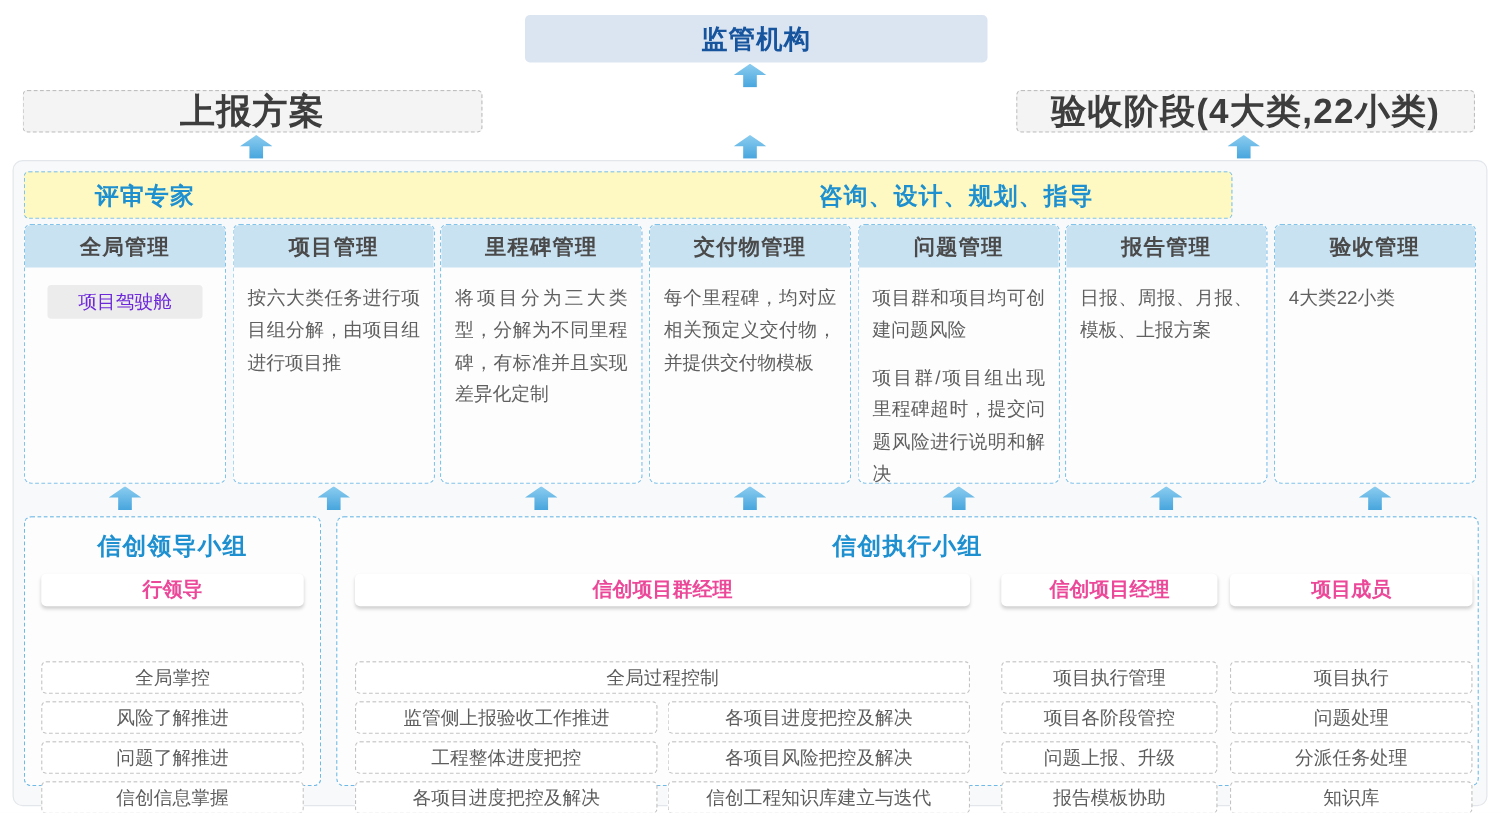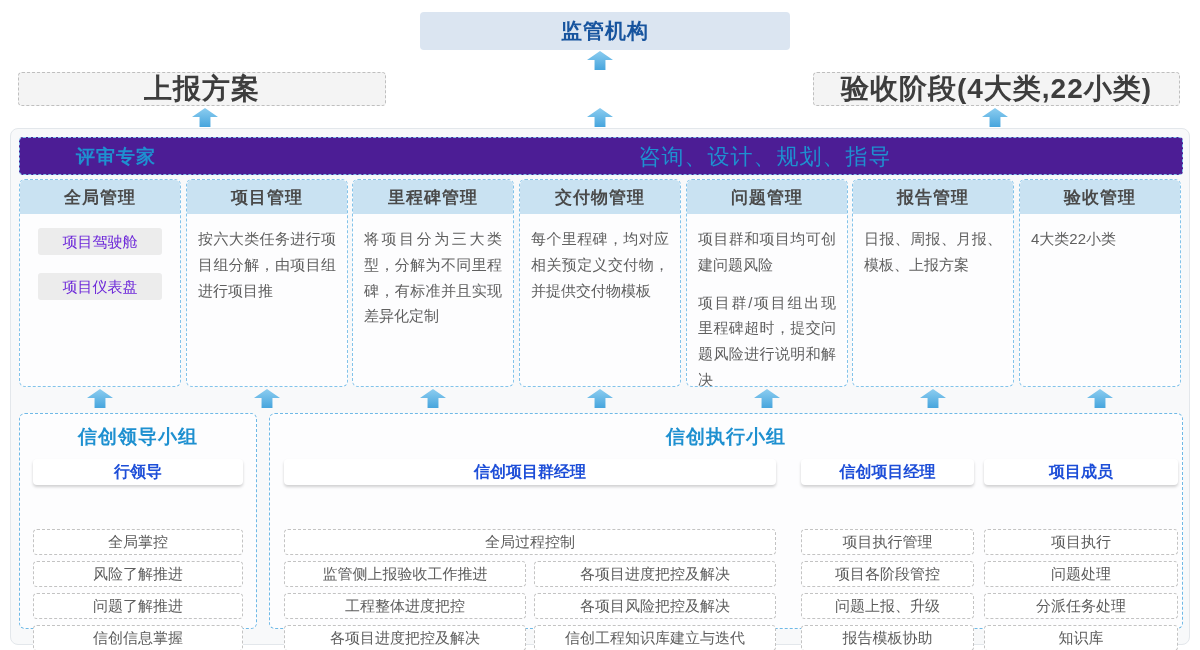--- a/index.html
+++ b/index.html
@@ -15,46 +15,46 @@
     border: 1px dashed #bfbfbf; border-radius: 4px; display: flex; align-items: center; justify-content: center;
     font-size: 28px; font-weight: bold; color: #3d3d3d; letter-spacing: 1px; }
 
   .up-arrow { position: absolute; width: 26px; height: 19px;
     background: linear-gradient(180deg, #8ccdf0 0%, #47a5dd 100%);
     clip-path: polygon(50% 0, 100% 47%, 71% 47%, 71% 100%, 29% 100%, 29% 47%, 0 47%); }
 
   .container { position: absolute; left: 10px; top: 128px; width: 1180px; height: 517px;
     background: #f8f9fa; border: 1px solid #e3e7eb; border-radius: 8px; }
 
-  .strip { position: absolute; left: 8px; top: 8px; width: 1164px; height: 38px;
-    background: #4c1d95; border: 1px dashed #82c3ea; border-radius: 4px; }
+  .strip { position: absolute; left: 8px; top: 8px; width: 967px; height: 38px;
+    background: #fef9c3; border: 1px dashed #82c3ea; border-radius: 4px; }
   .strip-left { position: absolute; left: 56px; top: 0; height: 38px; display: flex; align-items: center;
     font-size: 19px; font-weight: bold; color: #1e90d0; letter-spacing: 1px; }
   .strip-right { position: absolute; left: 595px; top: 0; width: 300px; height: 38px;
     display: flex; align-items: center; justify-content: center;
-    font-size: 22px; font-weight: normal; color: #1e90d0; letter-spacing: 1px; }
+    font-size: 19px; font-weight: bold; color: #1e90d0; letter-spacing: 1px; }
 
   .col { position: absolute; top: 50px; width: 162px; height: 208px;
     background: #fdfdfe; border: 1px dashed #82c3ea; border-radius: 6px; overflow: hidden; }
   .col-header { height: 34px; background: #c9e2f2; display: flex; align-items: center; justify-content: center;
     font-size: 17px; font-weight: bold; color: #4a4a4a; letter-spacing: 1px; }
   .col-body { padding: 12px 11px; font-size: 15px; color: #606060; line-height: 1.72;
     text-align: justify; }
   .col-body p + p { margin-top: 12px; }
   .pill { width: 124px; height: 27px; margin: 2px auto 18px auto; background: #ececec; border-radius: 3px;
     display: flex; align-items: center; justify-content: center; font-size: 15px; color: #6d28d9; }
 
   .group-box { position: absolute; top: 284px; height: 216px;
     background: #fdfdfe; border: 1px dashed #6fb9e6; border-radius: 6px; }
   .group-title { position: absolute; top: 10px; left: 0; width: 100%; text-align: center;
     font-size: 19px; font-weight: bold; color: #1e90d0; letter-spacing: 1px; }
 
   .card { position: absolute; height: 26px; background: #ffffff; border-radius: 4px;
     box-shadow: 0 2px 3px rgba(0,0,0,0.18); display: flex; align-items: center; justify-content: center;
-    font-size: 16px; font-weight: bold; color: #1d4ed8; }
+    font-size: 16px; font-weight: bold; color: #ec4899; }
   .ditem { position: absolute; height: 26px; background: #fff; border: 1px dashed #c3c3c3; border-radius: 4px;
     display: flex; align-items: center; justify-content: center; font-size: 15px; color: #5d5d5d; margin-top: 34px; }
 </style>
 </head>
 <body>
 
 <div class="stage">
 
   <div class="top-box">
     <span>监管机构</span>
@@ -77,21 +77,20 @@
 
     <div class="strip">
       <span class="strip-left">评审专家</span>
       <span class="strip-right">咨询、设计、规划、指导</span>
     </div>
 
     <div class="col" style="left:8px;">
       <div class="col-header">全局管理</div>
       <div class="col-body">
         <div class="pill">项目驾驶舱</div>
-        <div class="pill">项目仪表盘</div>
       </div>
     </div>
 
     <div class="col" style="left:175px;">
       <div class="col-header">项目管理</div>
       <div class="col-body">
         <p>按六大类任务进行项目组分解，由项目组进行项目推</p>
       </div>
     </div>
 

